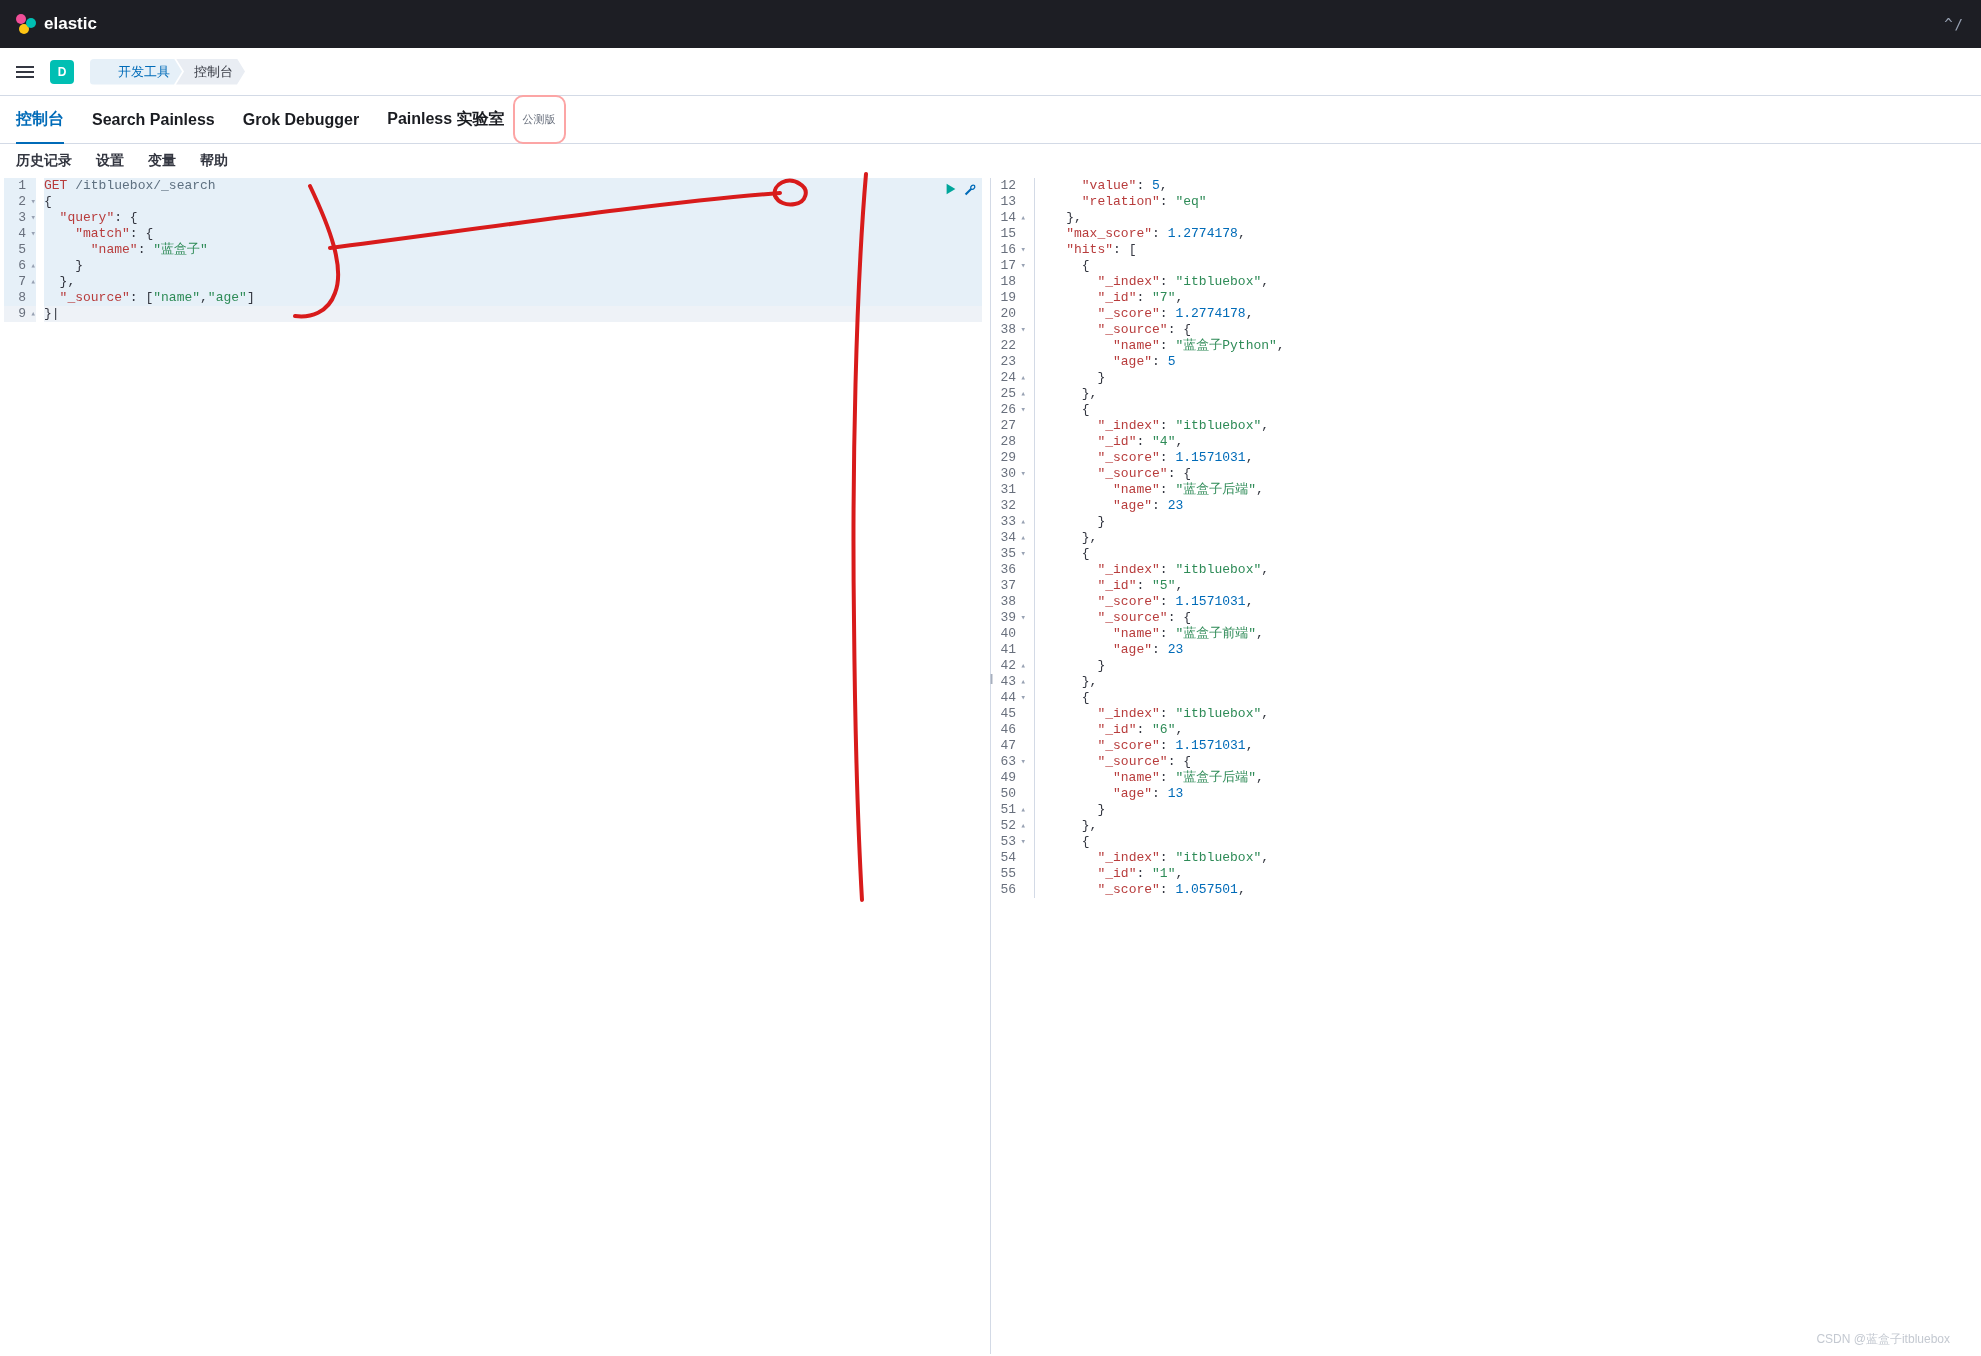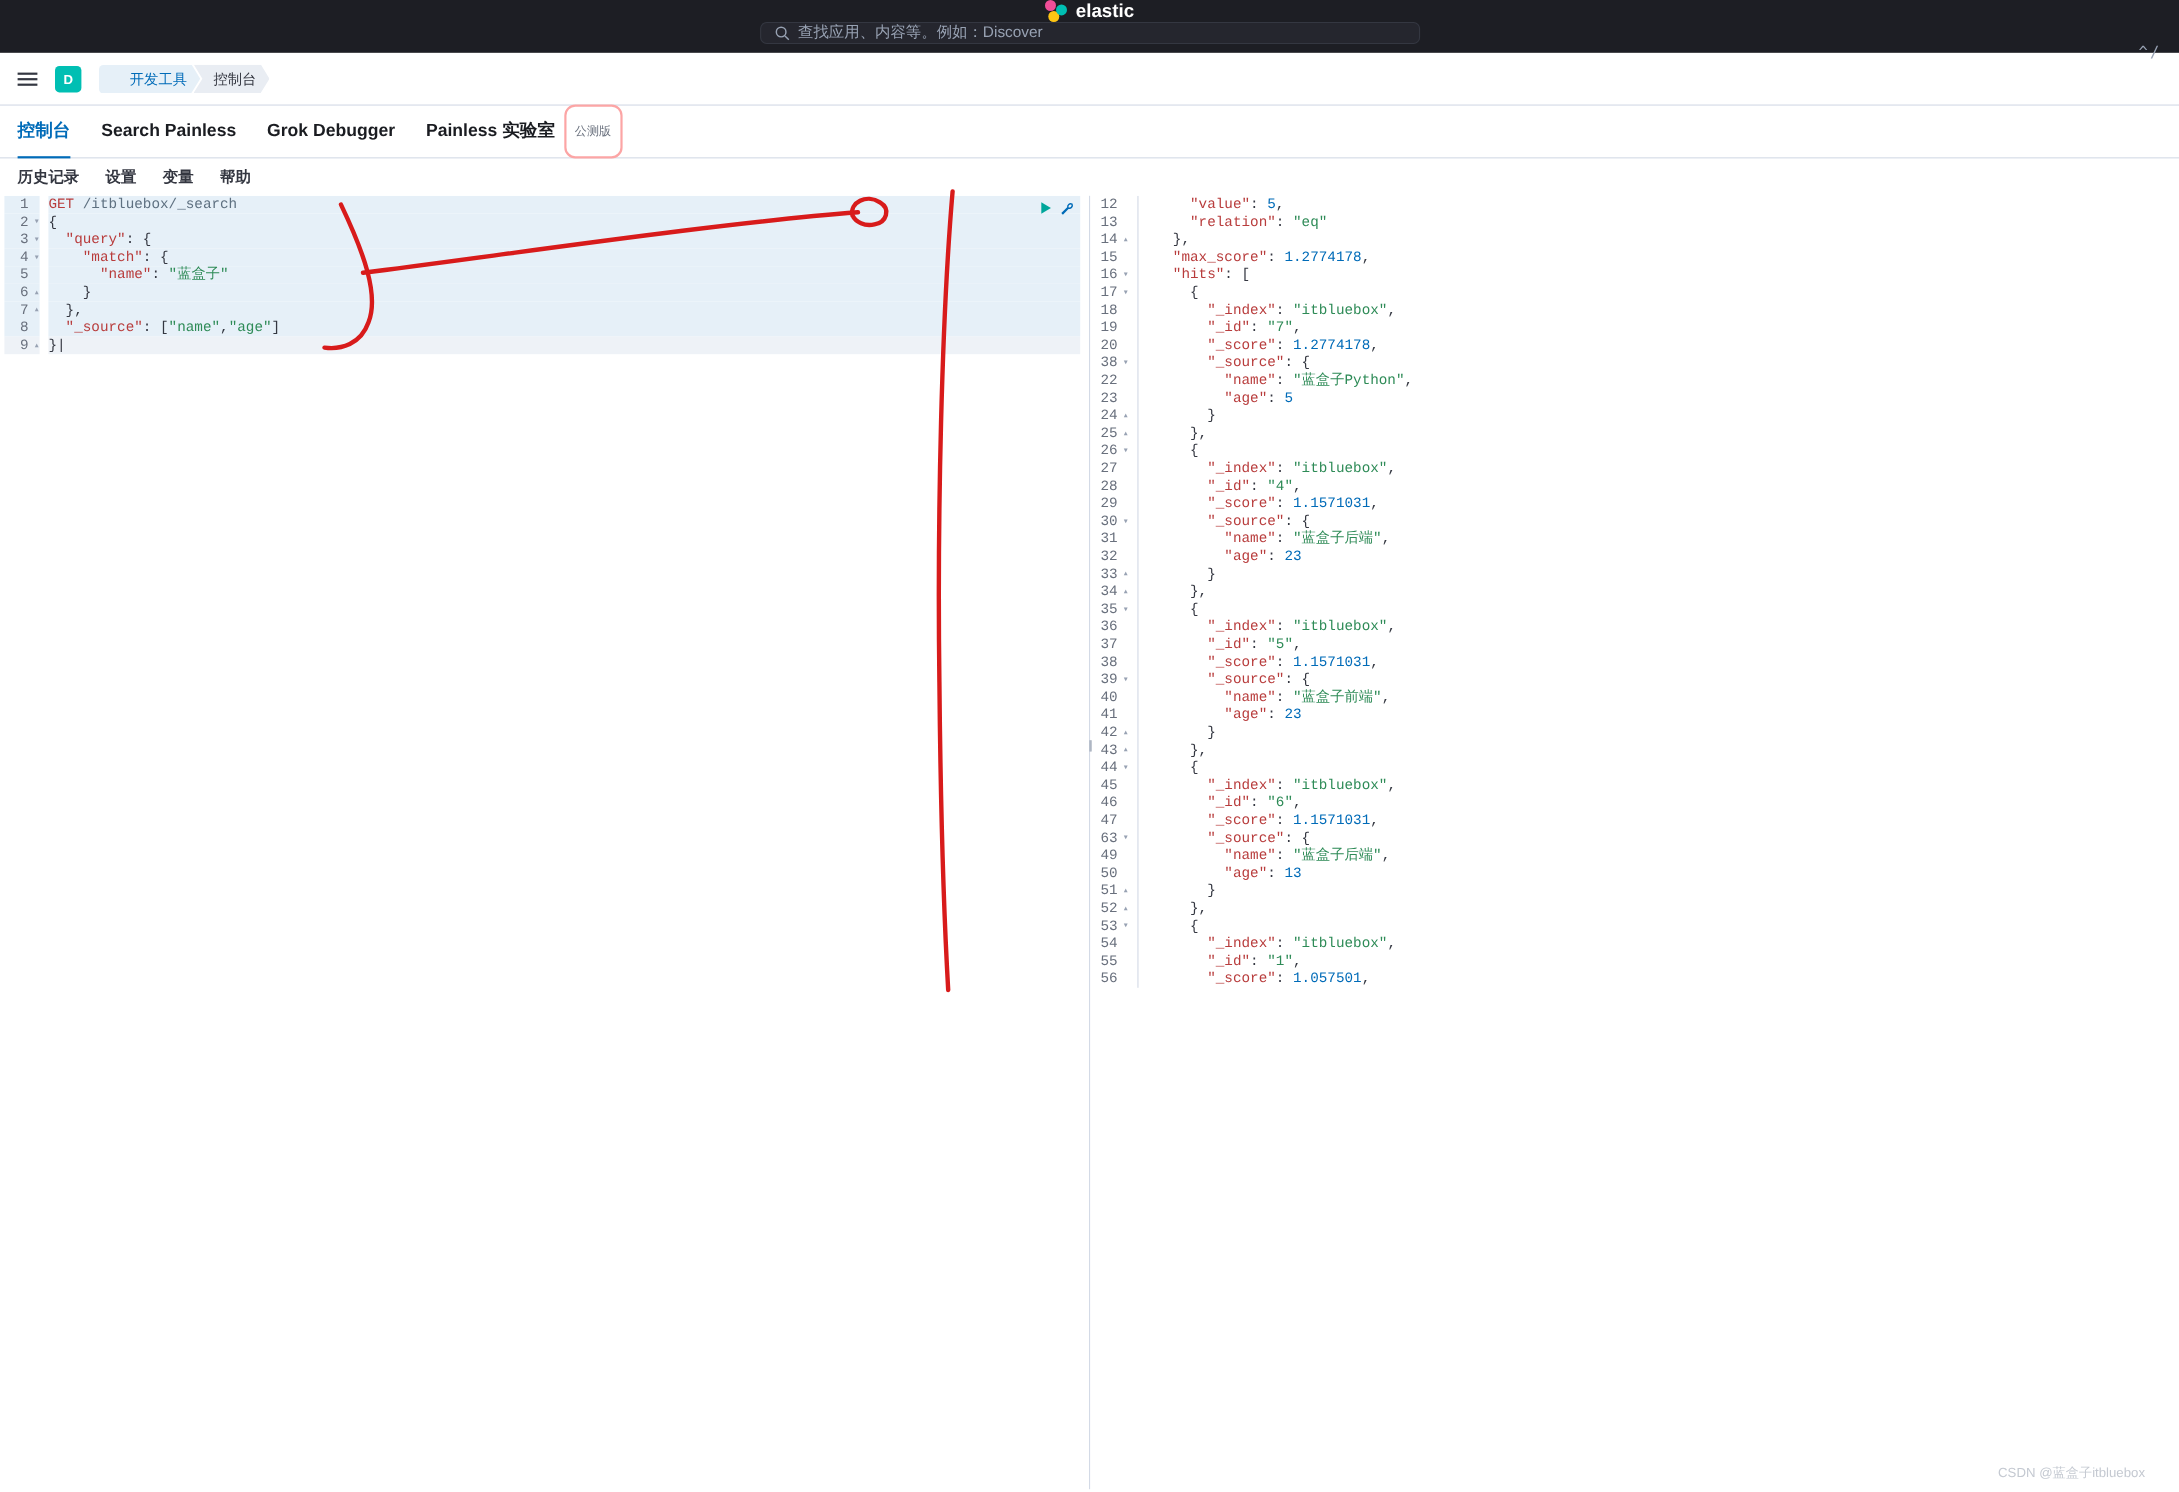--- a/index.html
+++ b/index.html
@@ -1,17 +1,17 @@
 <!DOCTYPE html>
 <html><head>
 <meta charset="utf-8">
 <style>
 * { margin:0; padding:0; box-sizing:border-box; }
 body { font-family:-apple-system,BlinkMacSystemFont,"Segoe UI",Helvetica,Arial,sans-serif; font-size:14px; color:#343741; background:#fff; overflow:hidden; }
-.header { background:#1d1e24; color:#fff; height:48px; display:flex; align-items:center; padding:0 16px;flex-direction:column; }
+.header { background:#1d1e24; color:#fff; height:48px; display:flex; align-items:center; padding:0 16px; }
 .logo { display:flex; align-items:center; gap:8px; font-size:17px; font-weight:700; }
 .logo-icon { width:20px; height:20px; position:relative; }
 .logo-icon::before { content:''; position:absolute; width:10px; height:10px; background:#f04e98; border-radius:50%; left:0; top:0; }
 .logo-icon::after { content:''; position:absolute; width:10px; height:10px; background:#00bfb3; border-radius:50%; right:0; top:4px; }
 .logo-icon span { position:absolute; width:10px; height:10px; background:#fec514; border-radius:50%; left:3px; bottom:0; }
 .search-box { margin-left:auto; margin-right:auto; width:600px; background:#25262e; border:1px solid #343741; border-radius:6px; height:32px; display:flex; align-items:center; padding:0 12px; color:#98a2b3; gap:8px; }
 .header-right { margin-left:auto; font-family:monospace; color:#98a2b3; letter-spacing:2px; }
 .subheader { height:48px; border-bottom:1px solid #d3dae6; display:flex; align-items:center; padding:0 16px; gap:16px; }
 .hamburger { display:flex; flex-direction:column; gap:3px; cursor:pointer; }
 .hamburger span { width:18px; height:2px; background:#343741; }
@@ -54,27 +54,20 @@
 </head>
 <body>
 
 <div class="header">
   <div class="logo">
     <div class="logo-icon">
         <span></span>
       </div>
     <span>elastic</span>
   </div>
-  <div class="search-box">
-    <svg width="14" height="14" viewBox="0 0 16 16">
-        <circle cx="7" cy="7" r="5" fill="none" stroke="#98a2b3" stroke-width="1.5"></circle>
-        <line x1="11" y1="11" x2="15" y2="15" stroke="#98a2b3" stroke-width="1.5"></line>
-      </svg>
-    <span>查找应用、内容等。例如：Discover</span>
-  </div>
   <div class="header-right">^/</div>
 </div>
 
 <div class="subheader">
   <div class="hamburger">
       <span></span>
       <span></span>
       <span></span>
     </div>
   <div class="badge-d">D</div>

